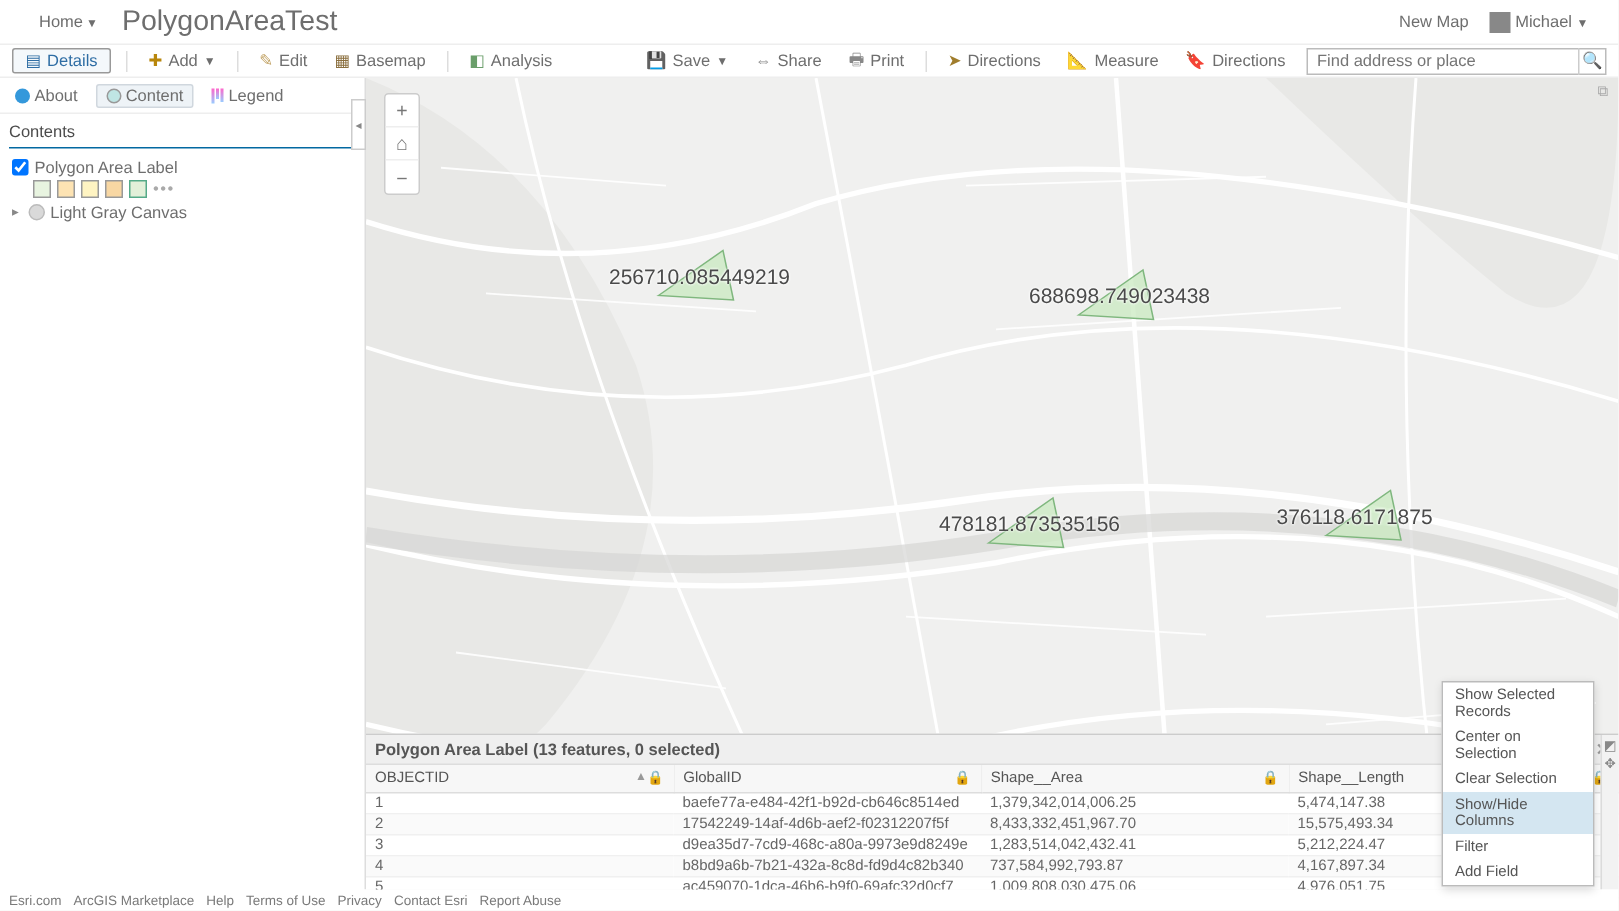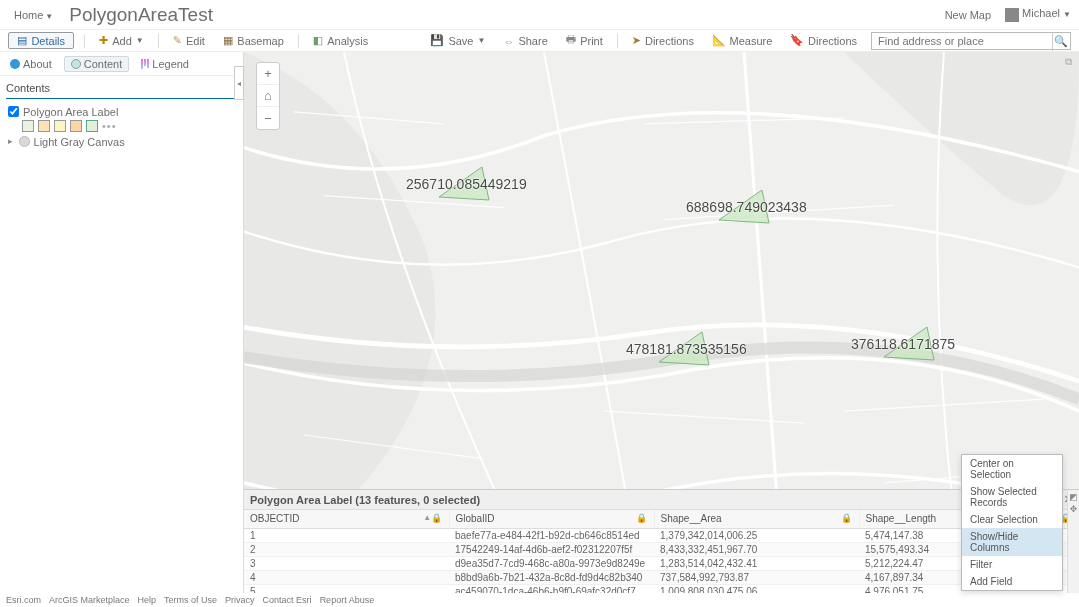--- a/index.html
+++ b/index.html
@@ -1,30 +1,30 @@
 <!DOCTYPE html>
 <html><head>
 <meta charset="utf-8">
 <style>
 *{box-sizing:border-box;margin:0;padding:0;font-family:"Segoe UI",Arial,sans-serif}
 body{font-size:11px;color:#4c4c4c;background:#fff;overflow:hidden;width:1079px;height:607px;position:relative}
-.topbar{height:30px;display:flex;align-items:center;padding:0 8px;border-bottom:1px solid #eee}
+.topbar{height:30px;display:flex;align-items:center;padding:0 20px;border-bottom:1px solid #eee}
 .topbar .home{color:#6e6e6e;cursor:pointer;padding:0 6px}
 .topbar .home .caret{font-size:8px;margin-left:2px}
 .topbar .title{margin-left:10px;color:#6e6e6e;font-size:19px;font-weight:400}
 .topbar .right{margin-left:auto;display:flex;align-items:center;gap:14px;color:#6e6e6e}
 .topbar .right span{cursor:pointer}
 .avatar{width:14px;height:14px;background:#888;display:inline-block;margin-right:3px;vertical-align:middle}
 .toolbar{height:22px;display:flex;align-items:center;padding:0 8px;gap:10px;border-bottom:1px solid #eee}
 .toolbar .left,.toolbar .right{display:flex;align-items:center;gap:10px}
 .toolbar .right{margin-left:auto}
 .tbtn{display:flex;align-items:center;gap:4px;color:#6e6e6e;cursor:pointer;padding:2px 4px;font-size:11px}
 .tbtn.active{border:1px solid #999;background:#f4f8fb;padding:1px 8px;border-radius:2px;color:#2e6da4}
 .sep{width:1px;height:14px;background:#ddd}
-.search-wrap{display:flex;border:1px solid #bbb;height:18px;width:200px}
+.search-wrap{display:flex;align-items:center;border:1px solid #bbb;height:18px;width:200px}
 .search-wrap input{border:none;outline:none;flex:1;padding:0 6px;font-size:11px;color:#888}
 .search-wrap .sbtn{width:18px;height:18px;display:flex;align-items:center;justify-content:center;border-left:1px solid #ccc;color:#888;cursor:pointer}
 
 .main{display:flex;height:calc(100% - 52px - 14px)}
 .sidebar{width:244px;border-right:1px solid #ddd;display:flex;flex-direction:column;position:relative;background:#fff}
 .side-tabs{height:24px;display:flex;align-items:center;gap:8px;padding:4px 6px;border-bottom:1px solid #eee}
 .stab{display:flex;align-items:center;gap:3px;color:#6e6e6e;cursor:pointer;padding:2px 4px}
 .stab.active{background:#eef3f7;border:1px solid #d0d7de;border-radius:2px;padding:1px 6px}
 .dot{width:10px;height:10px;border-radius:50%;display:inline-block}
 .dot.blue{background:#3498db}
@@ -231,21 +231,21 @@
 
     <div class="pop-icon">⧉</div>
 
     <div id="poly-container">
         <div class="poly" style="left: 190px; top: 110px;">
           <svg width="60" height="46">
             <polygon points="5,35 48,5 55,38" fill="#c9e9c0" fill-opacity="0.75" stroke="#7fb77e" stroke-width="1"></polygon>
           </svg>
           <span class="lbl" style="left:-28px;top:14px">256710.085449219</span>
         </div>
-        <div class="poly" style="left: 470px; top: 133px;">
+        <div class="poly" style="left: 470px; top: 123px;">
           <svg width="60" height="46">
             <polygon points="5,35 48,5 55,38" fill="#c9e9c0" fill-opacity="0.75" stroke="#7fb77e" stroke-width="1"></polygon>
           </svg>
           <span class="lbl" style="left:-28px;top:14px">688698.749023438</span>
         </div>
         <div class="poly" style="left: 410px; top: 275px;">
           <svg width="60" height="46">
             <polygon points="5,35 48,5 55,38" fill="#c9e9c0" fill-opacity="0.75" stroke="#7fb77e" stroke-width="1"></polygon>
           </svg>
           <span class="lbl" style="left:-28px;top:14px">478181.873535156</span>
@@ -326,22 +326,22 @@
           <td>1,009,808,030,475.06</td>
           <td>4,976,051.75</td>
         </tr>
       </tbody>
   </table>
   <div class="right-handle">
     <span>◩</span>
     <span>✥</span>
   </div>
   <div class="menu" style="bottom:2px">
+    <div>Show Selected Records</div>
     <div>Center on Selection</div>
-    <div>Show Selected Records</div>
     <div>Clear Selection</div>
     <div class="sel">Show/Hide Columns</div>
     <div>Filter</div>
     <div>Add Field</div>
   </div>
 </div>
 
 <div class="footer">
   <span>Esri.com</span>
   <span>ArcGIS Marketplace</span>

